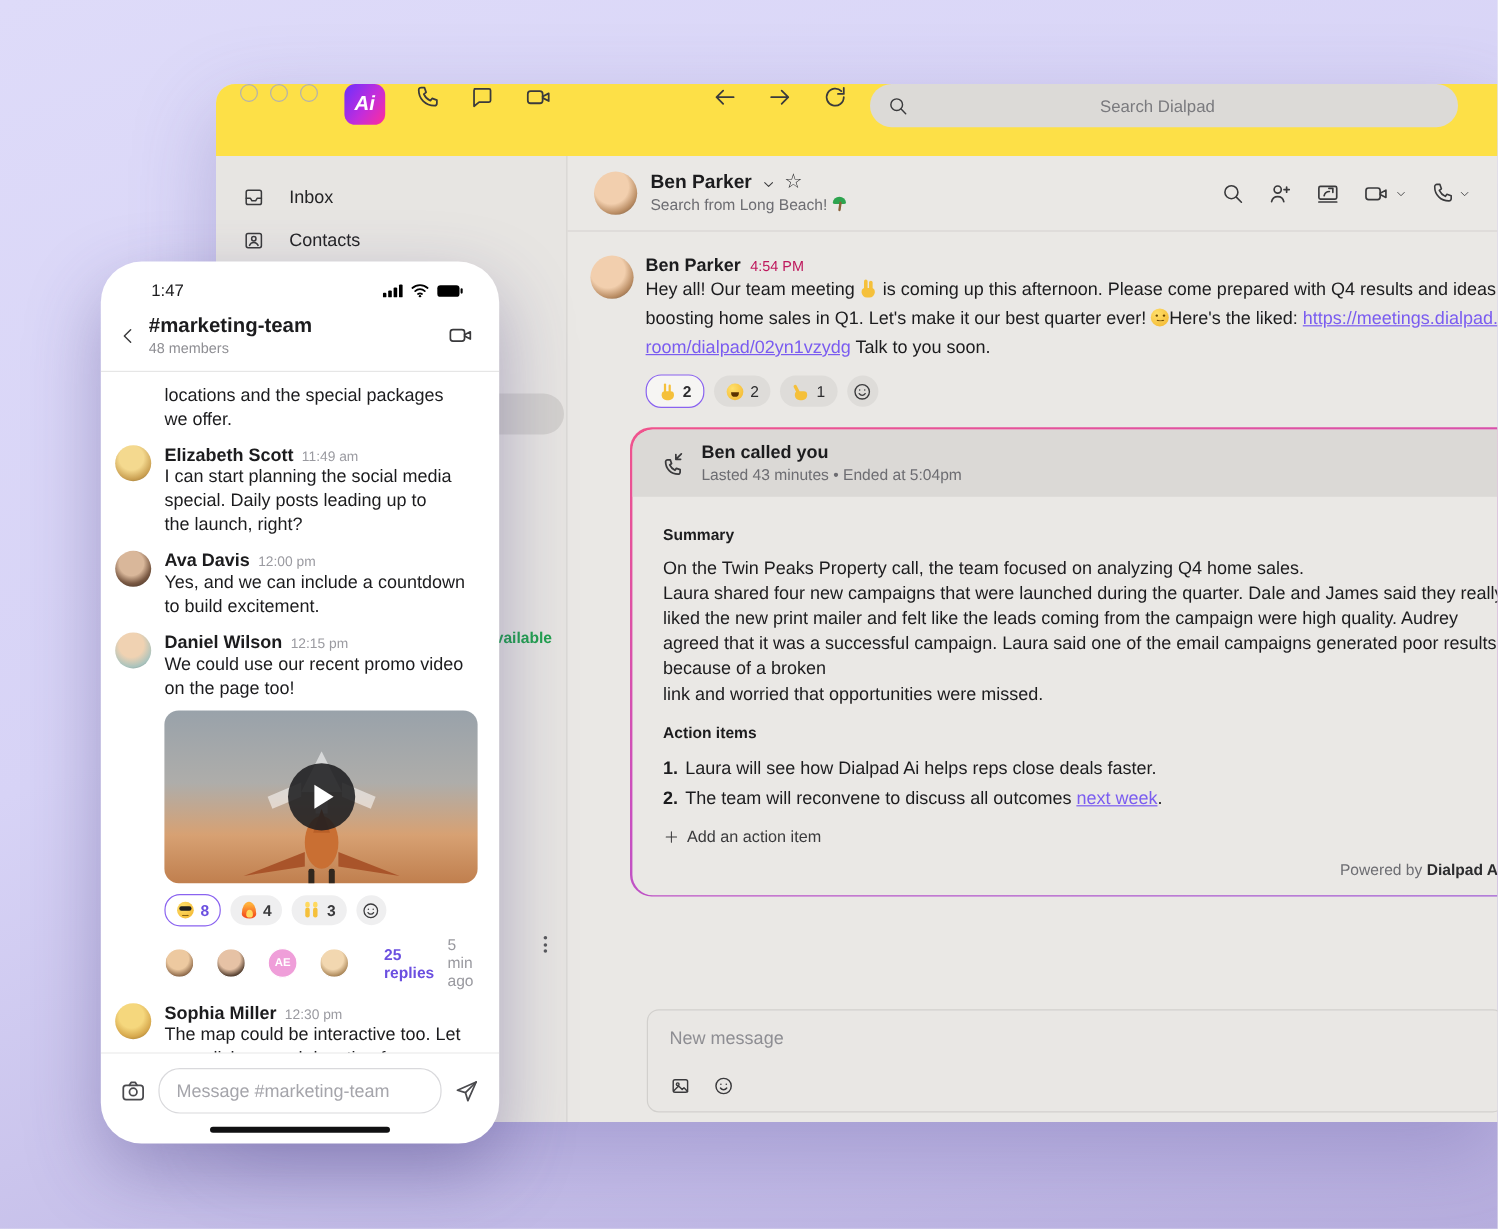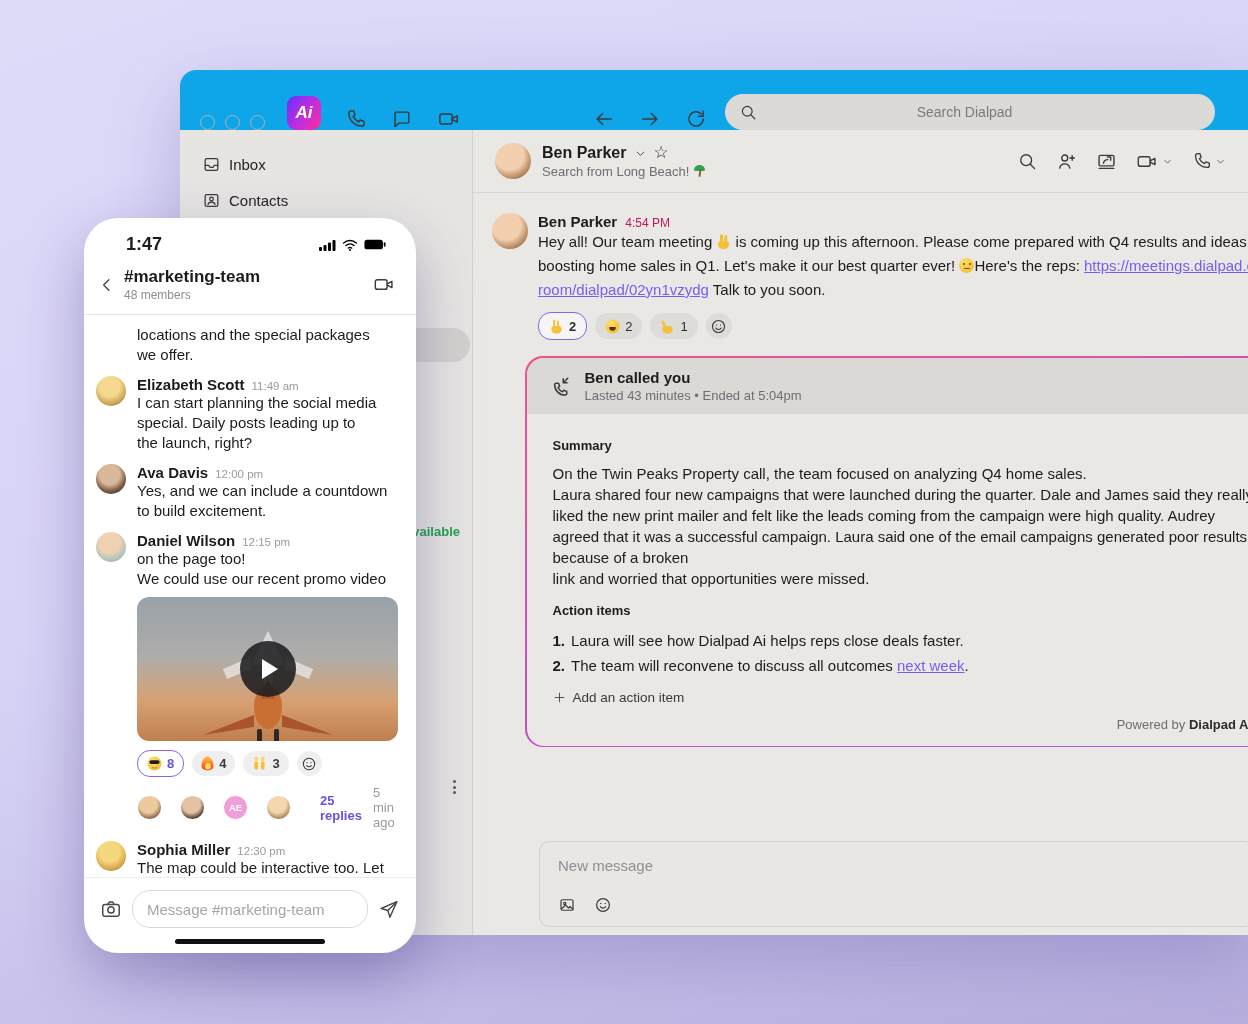--- a/index.html
+++ b/index.html
@@ -9,36 +9,36 @@
     background:linear-gradient(160deg,#dedbf9 0%,#d7d3f6 45%,#b7aede 100%);
     color:#1c1c1e;
   }
   svg{display:block}
   .ic{stroke:#3a3a3c;fill:none;stroke-width:1.6;stroke-linecap:round;stroke-linejoin:round}
 
   
   .window{position:absolute;left:180px;top:70px;right:0;height:865px;
     background:#eae8e5;border-radius:16px 0 0 16px;overflow:hidden;
     box-shadow:0 24px 70px rgba(84,72,150,.28);display:flex;flex-direction:column}
-  .titlebar{height:60px;background:#0ea5e9;display:flex;align-items:flex-end;padding:0 16px 0 20px;flex:none}
+  .titlebar{height:60px;background:#fde047;display:flex;align-items:flex-start;padding:0 16px 0 20px;flex:none}
   .lights{display:flex;gap:10px;margin-right:22px}
   .light{width:13px;height:13px;border-radius:50%;border:1.5px solid #b3b1ae}
   .applogo{width:34px;height:34px;border-radius:9px;margin-right:24px;
     background:linear-gradient(125deg,#7b2ff7 10%,#c32ddb 55%,#ff2d9a 100%);
     color:#fff;font-weight:bold;font-style:italic;font-size:17px;
     display:flex;align-items:center;justify-content:center}
   .tb-icons{display:flex;gap:24px;align-items:center}
   .nav-icons{display:flex;gap:24px;align-items:center;margin-left:132px}
   .searchpill{height:36px;width:462px;background:#dcdad7;border-radius:18px;margin-left:18px;
     display:flex;align-items:center;padding:0 14px;position:relative}
   .searchpill .ph{position:absolute;left:0;right:11px;text-align:center;color:#7a7a7e;font-size:14px}
 
   .winbody{flex:1;display:flex;min-height:0}
   .sidebar{width:292px;flex:none;background:#e7e5e2;border-right:1px solid #d3d1ce;position:relative;padding-top:16px}
-  .side-item{display:flex;align-items:center;gap:8px;height:36px;padding:0 0 0 22px;font-size:15px;color:#242426}
+  .side-item{display:flex;align-items:center;gap:20px;height:36px;padding:0 0 0 22px;font-size:15px;color:#242426}
   .side-pill{position:absolute;top:198px;left:158px;width:132px;height:34px;border-radius:17px;background:#d3d1ce}
   .side-available{position:absolute;top:394px;right:12px;font-size:13px;font-weight:bold;color:#21a14e}
   .side-kebab{position:absolute;top:650px;right:16px;color:#59595c;display:flex;flex-direction:column;gap:2.5px}
   .side-kebab i{width:3px;height:3px;border-radius:50%;background:#59595c}
 
   .main{flex:1;display:flex;flex-direction:column;position:relative;min-width:0;background:#eae8e5}
   .chat-header{height:62px;flex:none;border-bottom:1px solid #d7d5d2;display:flex;align-items:center;padding:0 22px}
   .avatar{border-radius:50%;flex:none}
   .av-ben{background:radial-gradient(circle at 40% 35%,#f2cfae 45%,#b98c63 70%,#4c3a2c 100%)}
   .head-texts{margin-left:11px}
@@ -83,21 +83,21 @@
 
   .composer{position:absolute;left:66px;right:-6px;bottom:8px;height:86px;border:1px solid #d2d0cd;
     border-radius:10px;background:#e9e7e4;padding:15px 18px;box-sizing:border-box}
   .composer .ph{font-size:15px;color:#8e8e93}
   .composer-icons{position:absolute;left:18px;bottom:12px;display:flex;gap:18px}
 
   
   .phone{position:absolute;left:84px;top:218px;width:332px;height:735px;background:#fff;border-radius:34px;
     box-shadow:0 24px 60px rgba(70,60,130,.38);display:flex;flex-direction:column;overflow:hidden;z-index:5}
   .pstatus{flex:none;display:flex;align-items:center;justify-content:space-between;padding:16px 30px 4px 42px}
-  .ptime{font-size:18px;font-weight:bold}
+  .ptime{font-size:14px;font-weight:normal}
   .pstat-icons{display:flex;align-items:center;gap:6px}
   .pheader{flex:none;display:flex;align-items:center;padding:8px 20px 12px 14px;border-bottom:1px solid #e6e6e6}
   .pchannel{font-size:17px;font-weight:bold}
   .pmembers{font-size:12px;color:#8e8e93;margin-top:1px}
   .pheader-texts{margin-left:8px}
   .pheader .vid{margin-left:auto}
   .pbody{flex:1;padding:10px 18px 0 12px;position:relative;overflow:hidden}
   .pcont{margin-left:41px}
   .pline{font-size:15px;line-height:20px;white-space:nowrap;color:#1c1c1e}
   .pmsg{display:flex;margin-top:11px}
@@ -311,21 +311,21 @@
         <div class="msg-row">
           <div class="msg-gutter">
               <div class="avatar av-ben" style="width:36px;height:36px"></div>
             </div>
           <div class="msg-body">
             <div class="msg-meta">
               <span class="msg-author">Ben Parker</span>
               <span class="msg-time">4:54 PM</span>
             </div>
             <div class="msg-line"><span>Hey all! Our team meeting </span><span class="em hand peace"></span><span> is coming up this afternoon. Please come prepared with Q4 results and ideas for</span></div>
-            <div class="msg-line"><span>boosting home sales in Q1. Let's make it our best quarter ever! </span><span class="em face eyes smilem"></span><span>Here's the reps: </span><span class="lnk">https://meetings.dialpad.com/</span></div>
+            <div class="msg-line"><span>boosting home sales in Q1. Let's make it our best quarter ever! </span><span class="em face eyes smilem"></span><span>Here's the liked: </span><span class="lnk">https://meetings.dialpad.com/</span></div>
             <div class="msg-line"><span class="lnk">room/dialpad/02yn1vzydg</span><span> Talk to you soon.</span></div>
             <div class="rx-row">
               <div class="rx sel">
                   <span class="em hand peace sm"></span>
                   <b>2</b>
                 </div>
               <div class="rx">
                   <span class="em face laughm sm"></span>
                   <span>2</span>
                 </div>
@@ -472,22 +472,22 @@
       </div>
     </div>
 
     <div class="pmsg">
       <div class="avatar av-dan"></div>
       <div>
         <div class="pmeta">
             <span class="pauthor">Daniel Wilson</span>
             <span class="ptimecap">12:15 pm</span>
           </div>
+        <div class="pline">We could use our recent promo video</div>
         <div class="pline">on the page too!</div>
-        <div class="pline">We could use our recent promo video</div>
 
         <div class="videocard">
           <svg class="vlogo" width="110" height="60" viewBox="0 0 110 60">
             <path d="M55 0 L72 34 L60 34 L60 52 L50 52 L50 34 L38 34 Z" fill="#fff"></path>
             <path d="M10 38 L38 26 L38 38 L14 48 Z" fill="#fff"></path>
             <path d="M100 38 L72 26 L72 38 L96 48 Z" fill="#fff"></path>
           </svg>
           <svg class="jet" width="150" height="70" viewBox="0 0 150 70">
             <ellipse cx="75" cy="30" rx="14" ry="22" fill="#c96f33"></ellipse>
             <path d="M75 2 L82 22 L68 22 Z" fill="#b85f28"></path>

